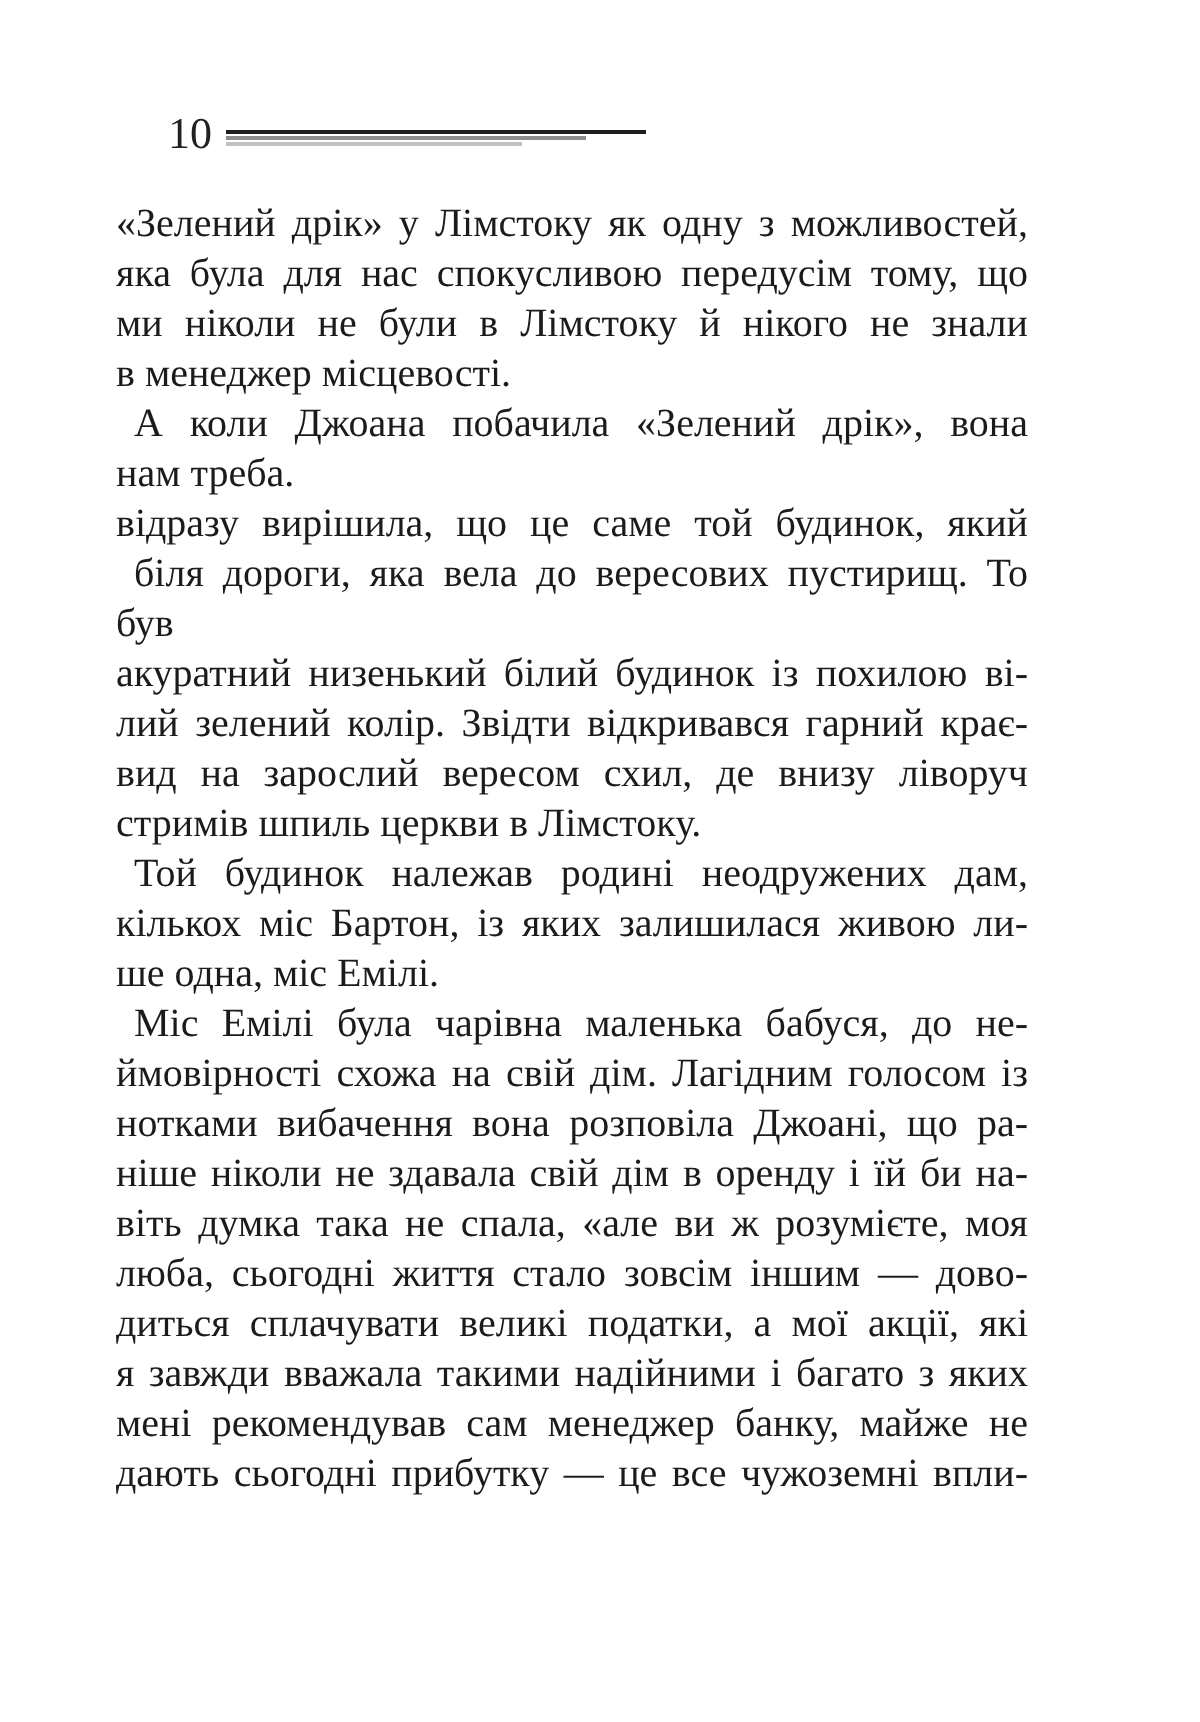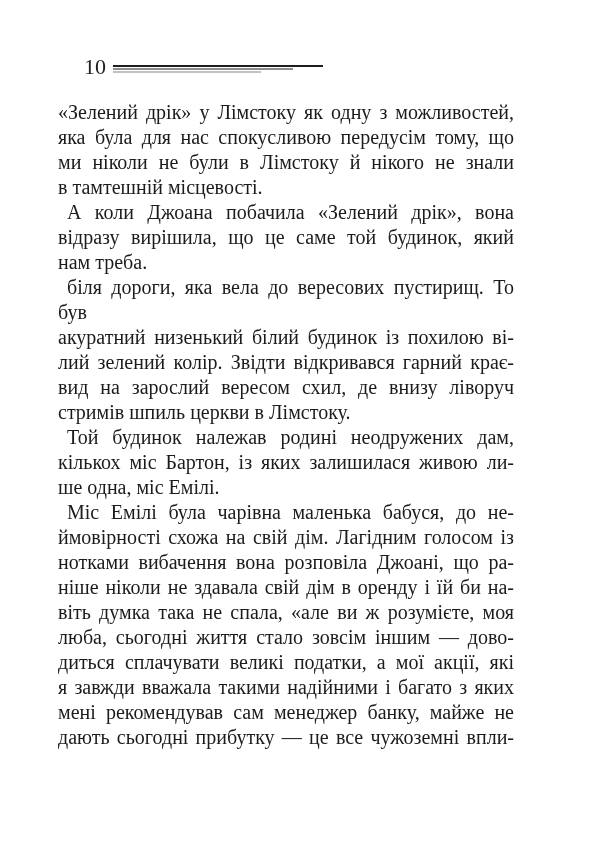--- a/index.html
+++ b/index.html
@@ -81,26 +81,26 @@
       <span class="rule rule-1" style="background: rgb(31, 31, 31);"></span>
       <span class="rule rule-2" style="background: rgb(141, 141, 141);"></span>
       <span class="rule rule-3" style="background: rgb(194, 194, 194);"></span>
     </span>
   </header>
   <main class="page-text">
       <div class="para">
         <div class="line">«Зелений дрік» у Лімстоку як одну з можливостей,</div>
         <div class="line">яка була для нас спокусливою передусім тому, що</div>
         <div class="line">ми ніколи не були в Лімстоку й нікого не знали</div>
-        <div class="line line-last">в тамтешній місцевості.</div>
+        <div class="line line-last">в менеджер місцевості.</div>
       </div>
       <div class="para indent">
         <div class="line">А коли Джоана побачила «Зелений дрік», вона</div>
+        <div class="line line-last">нам треба.</div>
         <div class="line">відразу вирішила, що це саме той будинок, який</div>
-        <div class="line line-last">нам треба.</div>
       </div>
       <div class="para indent">
         <div class="line">біля дороги, яка вела до вересових пустирищ. То був</div>
         <div class="line">акуратний низенький білий будинок із похилою ві-</div>
         <div class="line">лий зелений колір. Звідти відкривався гарний крає-</div>
         <div class="line">вид на зарослий вересом схил, де внизу ліворуч</div>
         <div class="line line-last">стримів шпиль церкви в Лімстоку.</div>
       </div>
       <div class="para indent">
         <div class="line">Той будинок належав родині неодружених дам,</div>

